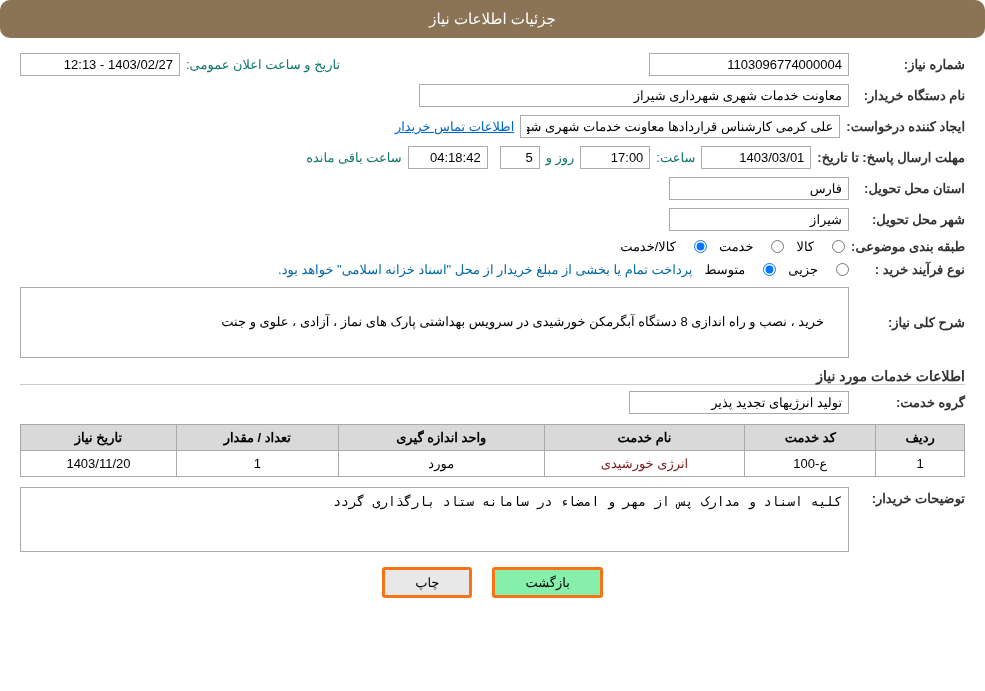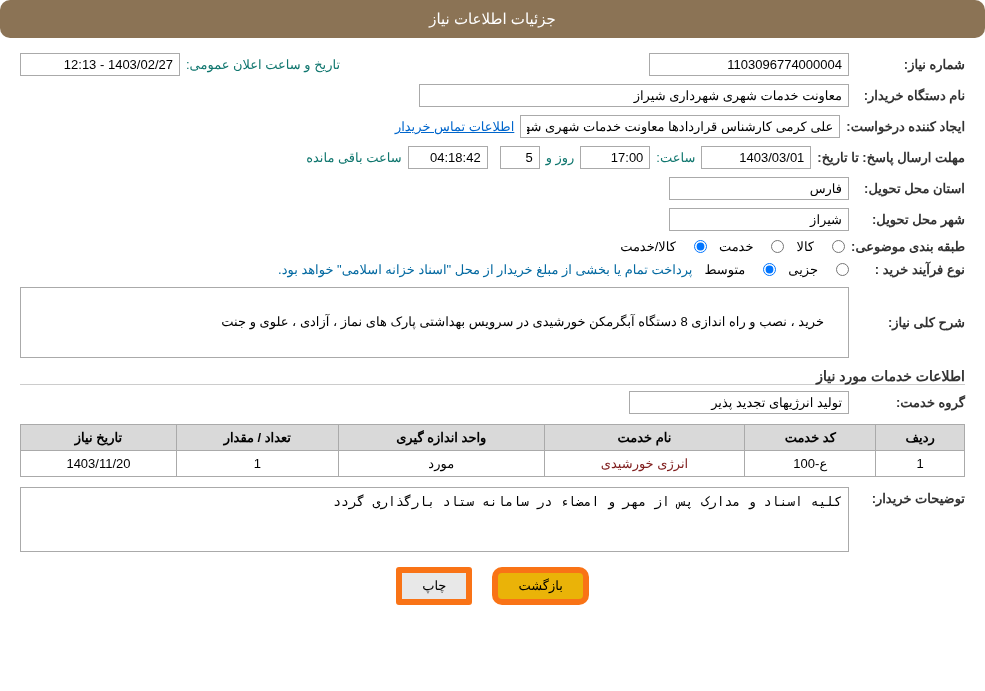--- a/index.html
+++ b/index.html
@@ -151,33 +151,32 @@
       resize: none;
     }
     .buttons-row {
       display: flex;
       justify-content: center;
       gap: 20px;
       margin-top: 15px;
       margin-bottom: 15px;
     }
     .btn {
-      padding: 5px 20px;
-      font-size: 13px;
-      font-family: Liberation Serif, serif;
+      padding: 5px 30px;
+      font-size: 13px;
+      font-family: Liberation Sans, sans-serif;
       cursor: pointer;
-      border: 6px solid #f97316;
+      border: 3px solid #f97316;
       border-radius: 3px;
     }
     .btn-print {
       background: #e8e8e8;
     }
     .btn-back {
-      background: #eab308;
-      border-radius: 10px;
+      background: #86efac;
     }
     .notice-text {
       color: #0369a1;
       font-size: 13px;
     }
     .group-service-row {
       display: flex;
       align-items: center;
       gap: 6px;
       margin-bottom: 8px;

